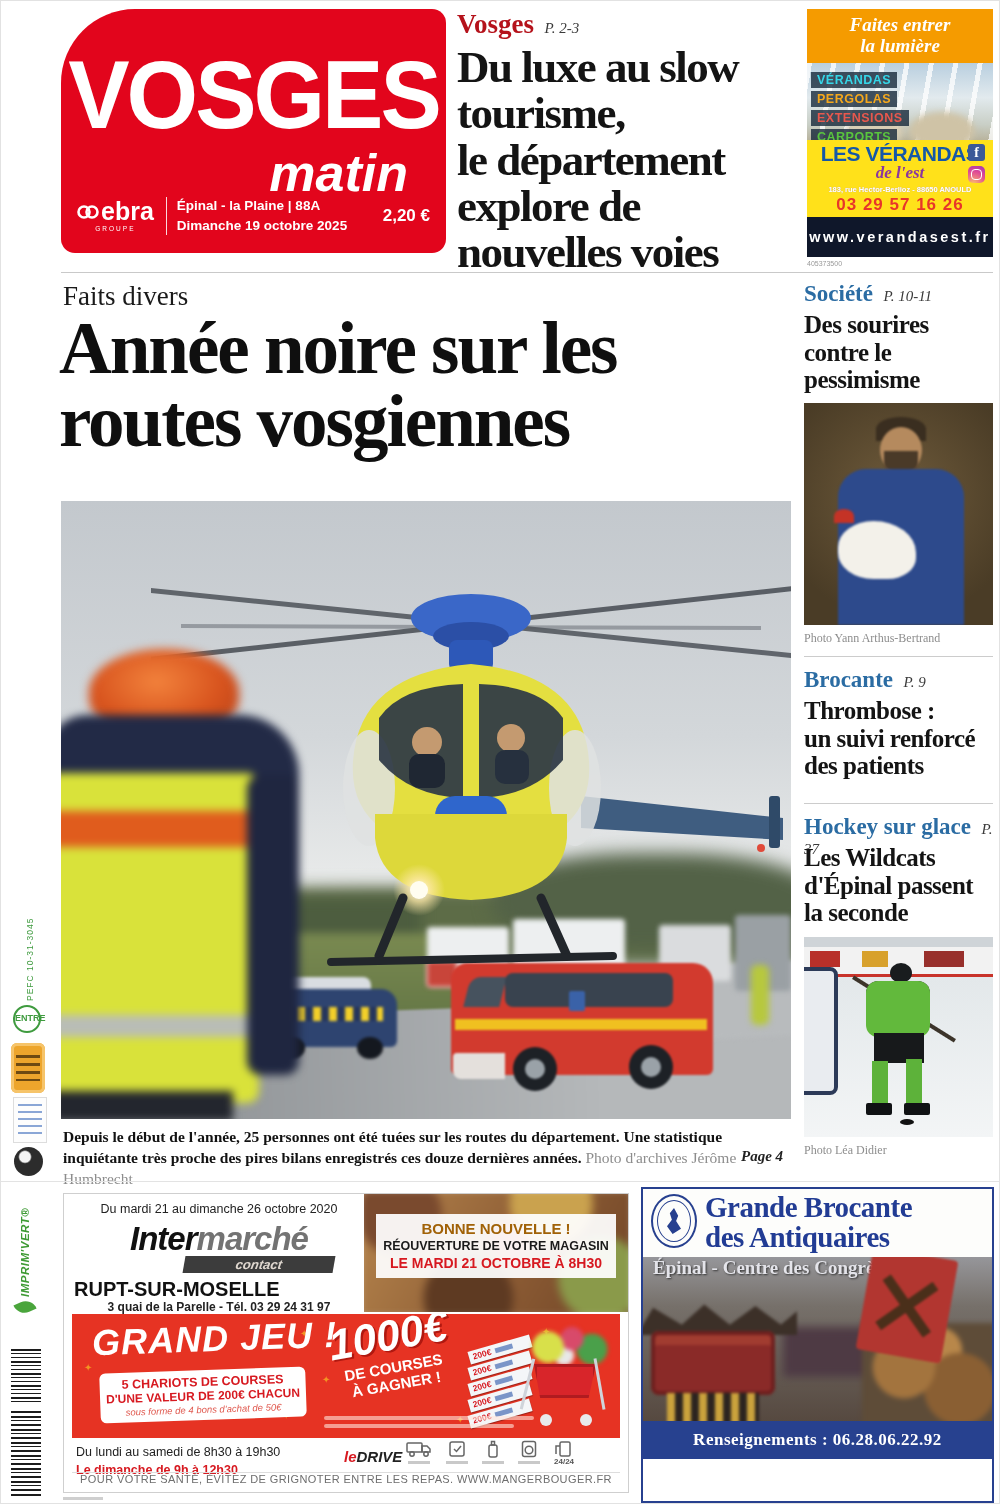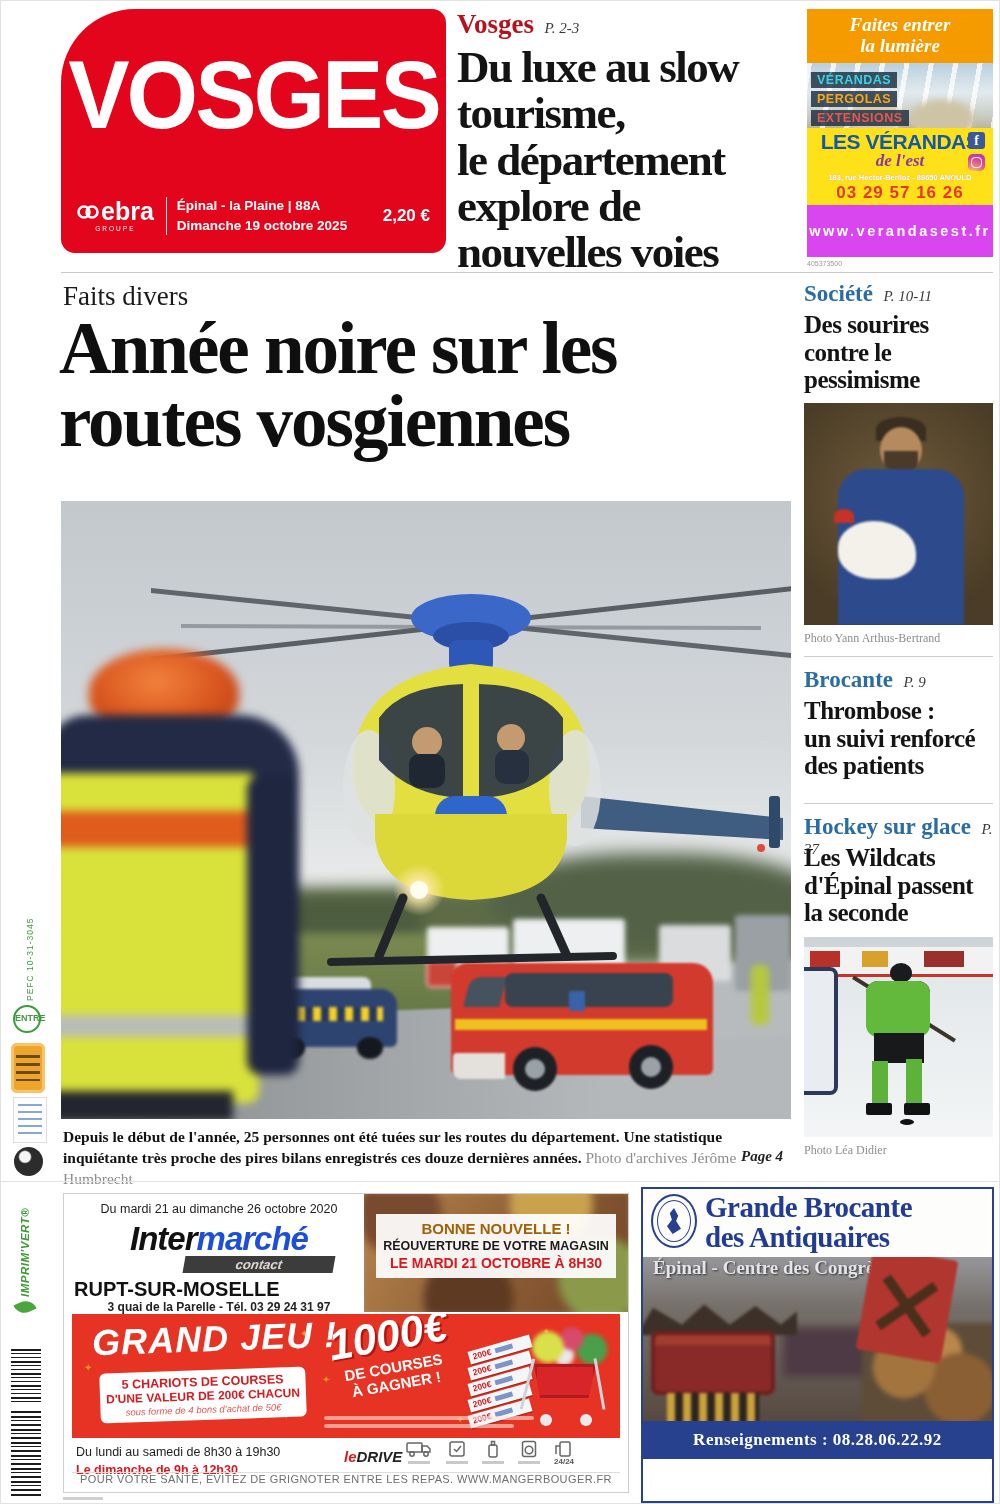--- a/index.html
+++ b/index.html
@@ -45,21 +45,21 @@
   .v-yellow{position:relative;background:#ffe11a;text-align:center;padding:3px 4px 2px;flex:1;}
   .v-brand1{color:#1558a8;font-weight:bold;font-size:21px;letter-spacing:-.5px;line-height:1;}
   .v-brand2{color:#8a36a0;font-style:italic;font-weight:bold;font-family:"Liberation Serif",serif;font-size:17px;line-height:1;}
   .v-addr{font-size:7.5px;color:#fff;font-weight:bold;margin-top:4px;text-shadow:0 0 1px #b99;}
   .v-phone{color:#e8352a;font-weight:bold;font-size:17px;letter-spacing:1px;margin-top:1px;}
   .fb{position:absolute;right:8px;top:4px;width:17px;height:17px;background:#3b5998;color:#fff;
       font-family:"Liberation Serif",serif;font-weight:bold;font-size:14px;line-height:17px;border-radius:3px;}
   .ig{position:absolute;right:8px;top:26px;width:17px;height:17px;border-radius:5px;
       background:radial-gradient(circle at 30% 110%,#fdc468,#df4996 60%,#9b36b7);}
   .ig:after{content:"";position:absolute;inset:3px;border:1.5px solid #fff;border-radius:4px;}
-  .v-web{background:#d946ef;color:#fff;font-weight:bold;text-align:center;font-size:14.5px;letter-spacing:2.5px;padding:18px 0;}
+  .v-web{background:#0f172a;color:#fff;font-weight:bold;text-align:center;font-size:14.5px;letter-spacing:2.5px;padding:12px 0;}
   .v-ref{position:absolute;left:806px;top:259px;font-size:7px;color:#999;}
 
   
   .hr-top{position:absolute;left:60px;width:932px;top:271px;border-top:1px solid #c9c9c9;}
   .hr-ads{position:absolute;left:0px;width:1000px;top:1180px;border-top:1px solid #e3e3e3;}
 
   
   .kicker-main{position:absolute;left:62px;top:280px;font-family:"Liberation Serif",serif;font-size:27px;color:#1a1a1a;}
   .main-headline{position:absolute;left:58px;top:311px;width:740px;font-family:"Liberation Serif",serif;
                  font-weight:bold;font-size:73px;line-height:1.0;letter-spacing:-2px;color:#0f0f0f;}
@@ -172,21 +172,21 @@
   .barcode1{position:absolute;left:10px;top:1348px;width:30px;height:56px;
      background:repeating-linear-gradient(180deg,#1c1c1c 0 2px,#fff 2px 4px,#1c1c1c 4px 5px,#fff 5px 8px,#1c1c1c 8px 9px,#fff 9px 12px);}
   .barcode2{position:absolute;left:10px;top:1410px;width:30px;height:86px;
      background:repeating-linear-gradient(180deg,#1c1c1c 0 2px,#fff 2px 5px,#1c1c1c 5px 7px,#fff 7px 9px,#1c1c1c 9px 10px,#fff 10px 13px);}
 
   
   .im{position:absolute;left:62px;top:1192px;width:566px;height:300px;border:1px solid #cfcfcf;background:#fff;box-sizing:border-box;}
   .im-dates{position:absolute;left:10px;top:8px;width:290px;text-align:center;font-size:12.5px;color:#222;}
   .im-logo{position:absolute;left:10px;top:26px;width:290px;text-align:center;font-style:italic;font-weight:bold;
            font-size:33px;letter-spacing:-1px;color:#111;}
-  .im-logo .red{color:#1d4ed8;}
+  .im-logo .red{color:#737373;}
   .im-contact{position:absolute;left:120px;top:62px;width:150px;background:#3c3c3c;color:#e0d8d0;text-align:center;
               font-style:italic;font-weight:bold;font-size:13px;padding:1px 0;transform:skewX(-10deg);}
   .im-city{position:absolute;left:10px;top:84px;width:290px;text-align:left;font-weight:bold;font-size:20px;color:#111;}
   .im-addr{position:absolute;left:10px;top:106px;width:290px;text-align:center;font-weight:bold;font-size:12px;color:#222;}
   .im-photo{position:absolute;left:300px;top:0px;width:264px;height:118px;overflow:hidden;}
   .im-photo .bg{position:absolute;inset:-6px;filter:blur(4px);
      background:radial-gradient(circle at 15% 20%,#7a4a2e 0 16%,transparent 17%),
                 radial-gradient(circle at 70% 12%,#caa24e 0 18%,transparent 19%),
                 radial-gradient(circle at 40% 85%,#5e3a22 0 22%,transparent 23%),
                 radial-gradient(circle at 88% 70%,#8a9a4a 0 16%,transparent 17%),
@@ -280,20 +280,21 @@
            font-weight:bold;font-size:17px;letter-spacing:.5px;padding:9px 0;}
   .bottom-ref{position:absolute;left:62px;top:1496px;width:40px;height:3px;background:#cfcfcf;}
 </style>
 </head>
 <body>
 
 <div class="page">
 
   <div class="masthead">
     <div class="mast-title">VOSGES</div>
+    <div class="mast-sub">matin</div>
     <div class="mast-bottom">
       <div class="ebra">
         <div class="ebra-row">
           <svg class="ebra-glyph" viewBox="0 0 22 16">
             <circle cx="7" cy="8" r="5.5" fill="none" stroke="#fff" stroke-width="2.6"></circle>
             <circle cx="15" cy="8" r="5.5" fill="none" stroke="#fff" stroke-width="2.6"></circle>
           </svg>
           <span class="ebra-name">ebra</span>
         </div>
         <span class="ebra-sub">GROUPE</span>
@@ -611,17 +612,17 @@
       <div class="br-loc">Épinal - Centre des Congrès</div>
       <div class="br-stalls"></div>
       <div class="br-chairs"></div>
       <div class="br-flag"></div>
       <div class="br-carousel">
         <div class="roof"></div>
         <div class="bodyy"></div>
         <div class="fan"></div>
       </div>
     </div>
-    <div class="br-foot">Renseignements : 08.28.06.22.92</div>
+    <div class="br-foot">Renseignements : 06.28.06.22.92</div>
   </div>
 
   <div class="bottom-ref"></div>
 </div>
 
 </body></html>

